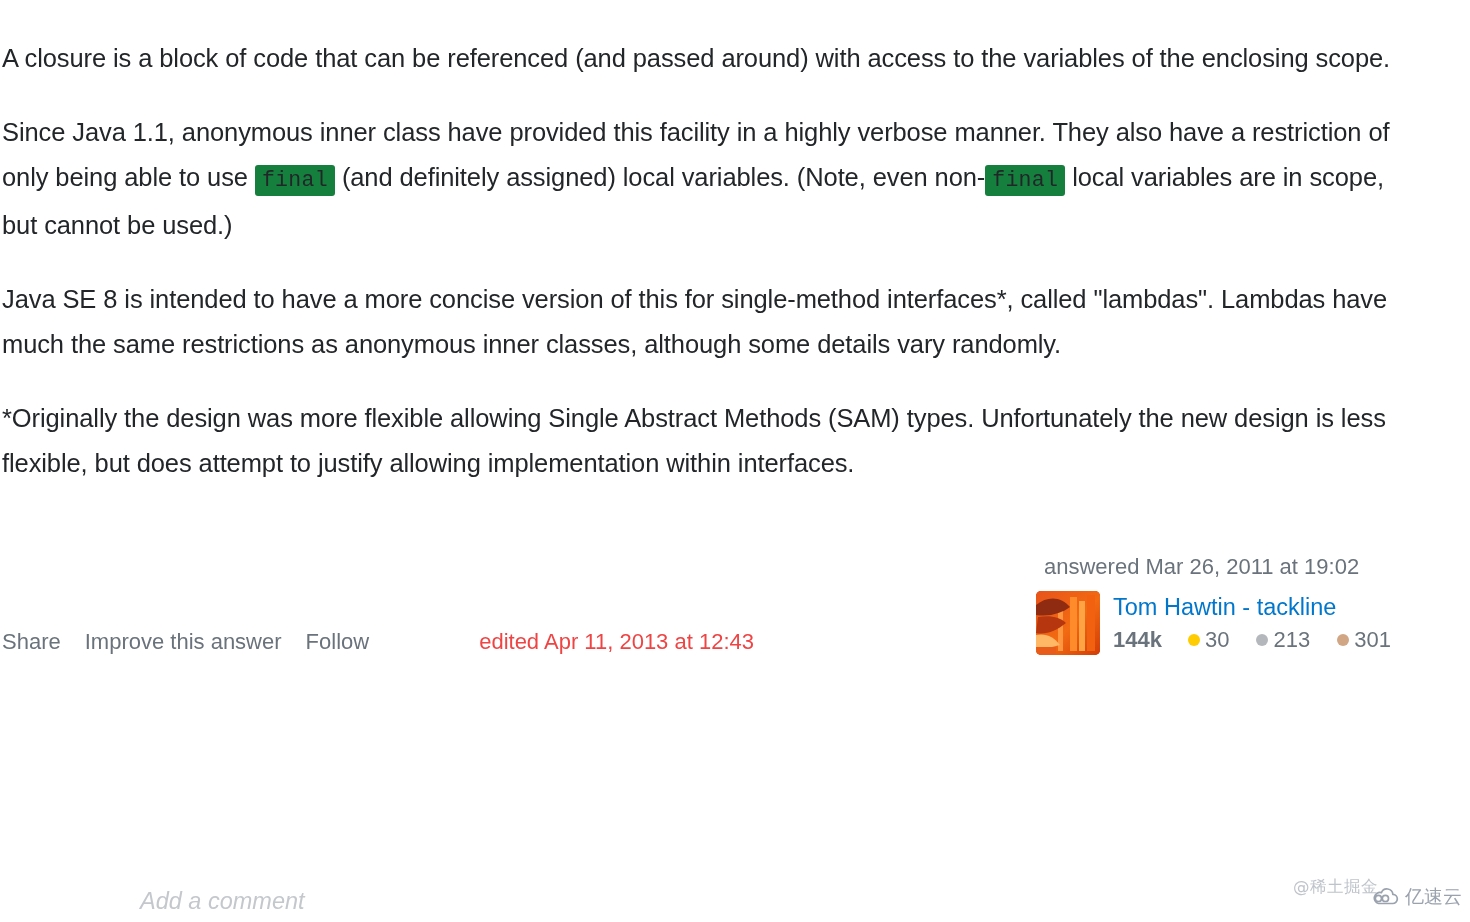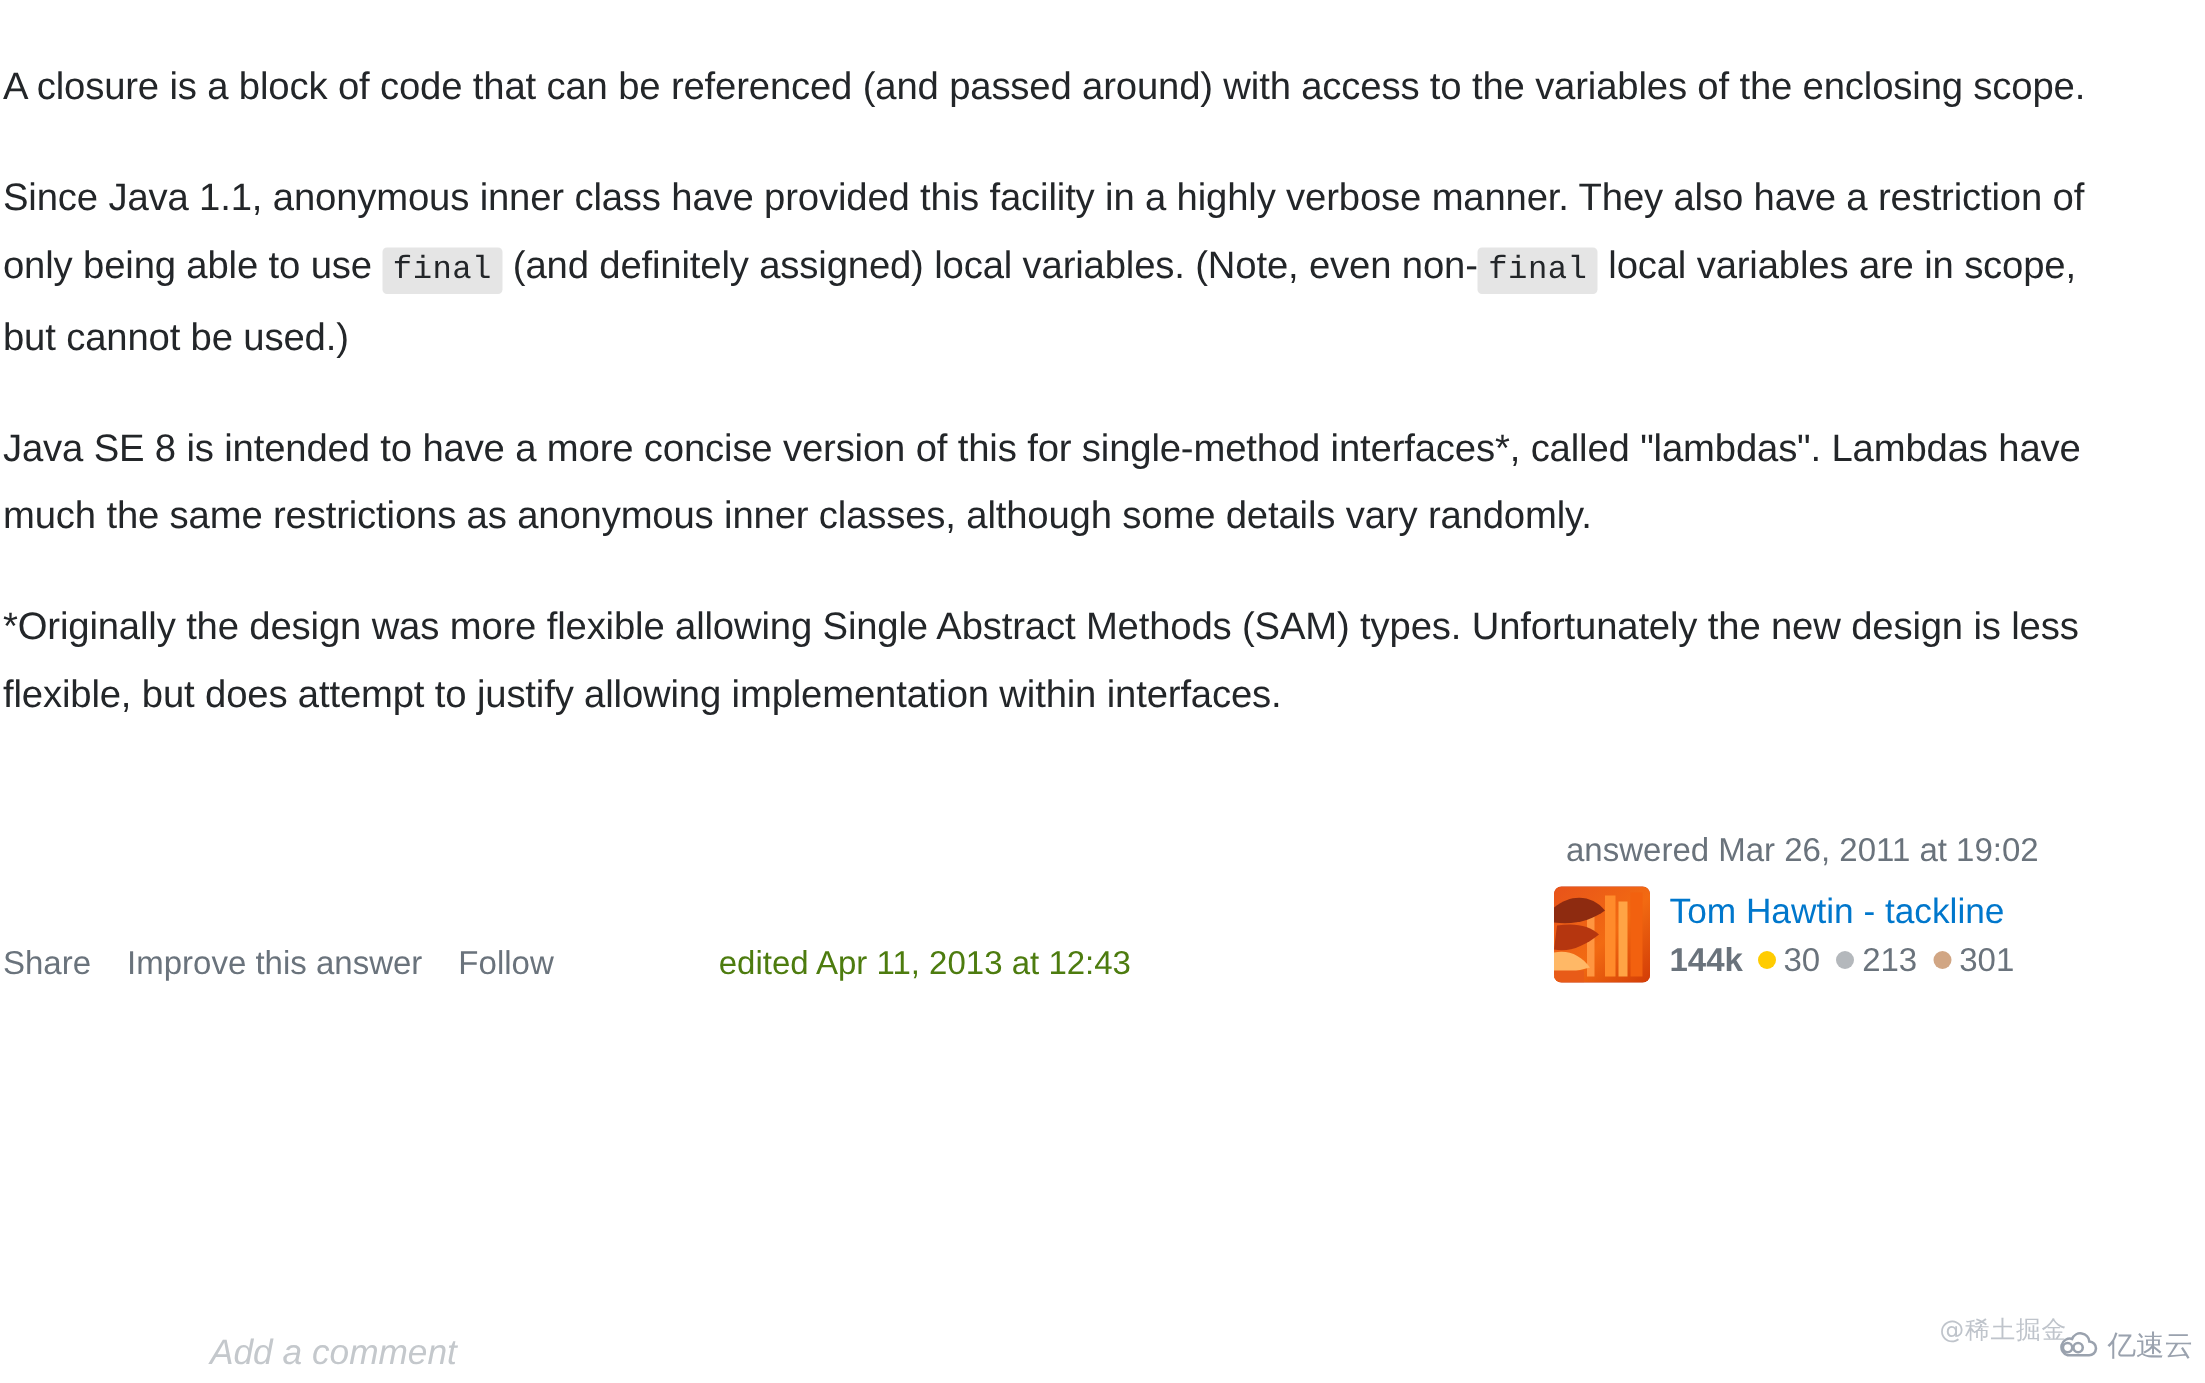--- a/index.html
+++ b/index.html
@@ -78,21 +78,21 @@
     margin: 0 0 29px 0;
     font-size: 25.5px;
     line-height: 45px;
     color: #232629;
     letter-spacing: -0.1px;
   }
 
   code.inline-code {
     font-family: "Liberation Mono", monospace;
     font-size: 21.5px;
-    background: #e5e5e5;
+    background: #15803d;
     color: #232629;
     border-radius: 3px;
     padding: 3px 7px 4px;
     letter-spacing: 0.3px;
   }
 
   a.body-link {
     color: #0077cc;
     text-decoration: underline;
     text-underline-offset: 3px;
@@ -117,21 +117,21 @@
     text-decoration: none;
     white-space: nowrap;
   }
 
   .edited-block {
     margin-left: 110px;
     padding-top: 12px;
     flex: 0 0 auto;
   }
   .edited-block a {
-    color: #4d7c0f;
+    color: #ef4444;
     font-size: 22px;
     text-decoration: none;
     white-space: nowrap;
   }
 
   .user-block {
     margin-left: auto;
     width: 364px;
     flex: 0 0 364px;
     display: flex;
@@ -170,21 +170,21 @@
     text-decoration: none;
     line-height: 30px;
     white-space: nowrap;
   }
   .user-rep-line {
     display: flex;
     align-items: center;
     margin-top: 5px;
     font-size: 22px;
     color: #6a737c;
-    gap: 5px;
+    gap: 21px;
     white-space: nowrap;
   }
   .rep-score {
     font-weight: bold;
     color: #6a737c;
     margin-right: 5px;
   }
   .badge {
     display: inline-flex;
     align-items: center;

